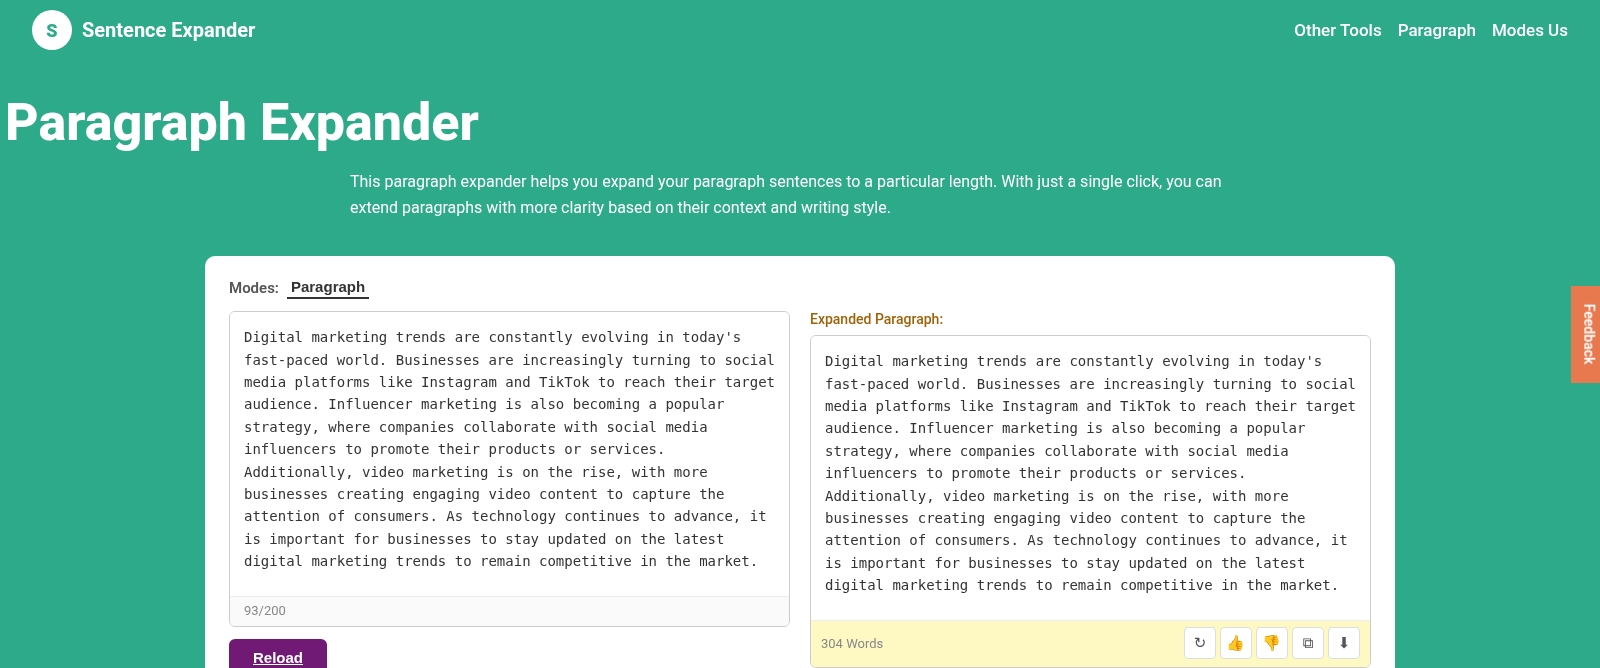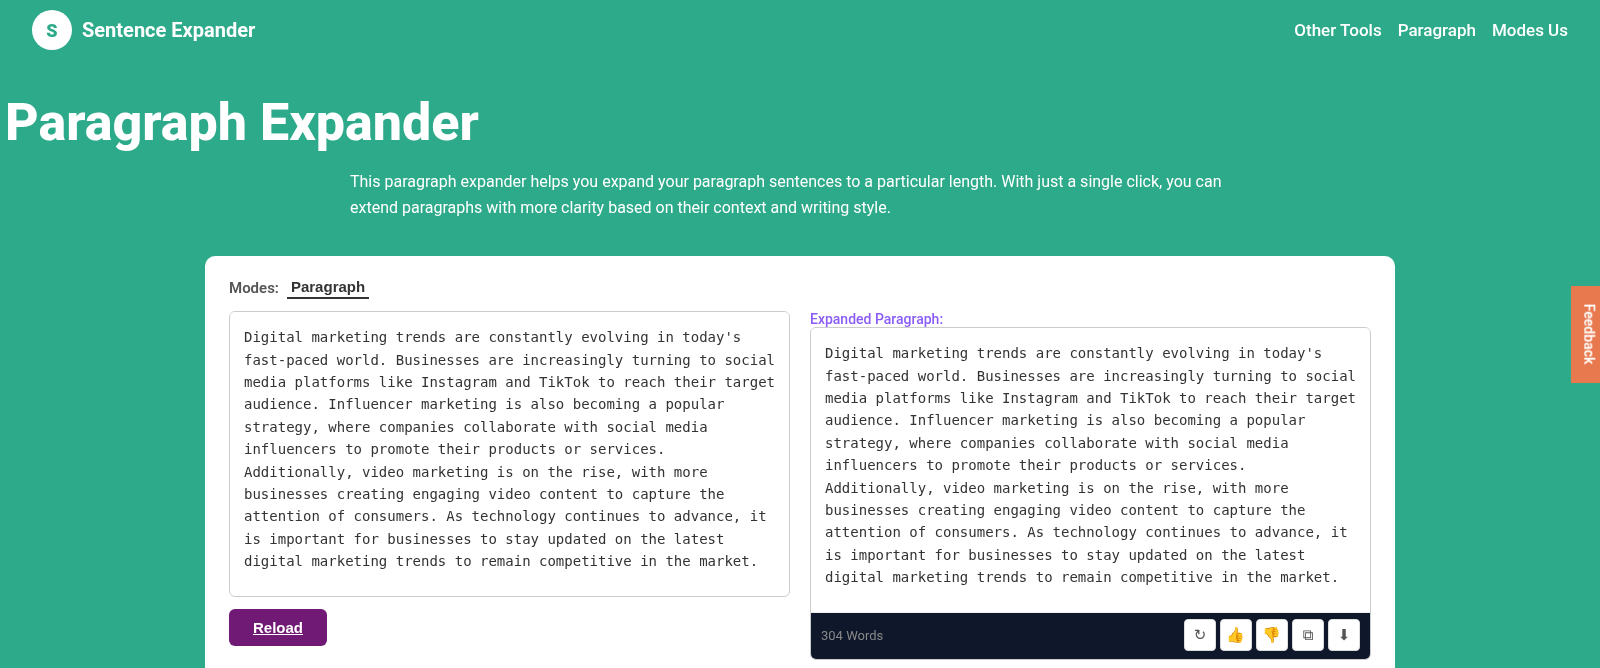--- a/index.html
+++ b/index.html
@@ -153,21 +153,22 @@
       font-size: 15px;
       font-weight: 600;
       cursor: pointer;
       text-decoration: underline;
     }
 
     
     .right-col {}
     .expanded-label {
       font-size: 14px;
-      color: #8b5cf6;
+      color: #a16207;
+      margin-bottom: 8px;
       font-weight: 500;
     }
     .output-wrapper {
       border: 1px solid #ccc;
       border-radius: 6px;
       overflow: hidden;
     }
     .output-textarea {
       width: 100%;
       height: 280px;
@@ -179,21 +180,21 @@
       color: #333;
       resize: none;
       background: #fff;
     }
     .output-footer {
       display: flex;
       align-items: center;
       justify-content: space-between;
       padding: 6px 10px 8px;
       border-top: 1px solid #eee;
-      background: #0f172a;
+      background: #fef9c3;
     }
     .word-count {
       font-size: 13px;
       color: #888;
     }
     .action-icons {
       display: flex;
       gap: 4px;
     }
     .action-btn {
@@ -255,20 +256,21 @@
   <div class="modes-bar">
     <span class="modes-label">Modes:</span>
     <button class="mode-tab">Paragraph</button>
   </div>
 
   <div class="columns">
 
     <div class="left-col">
       <div class="text-area-wrapper">
         <textarea class="input-textarea" style="">Digital marketing trends are constantly evolving in today's fast-paced world. Businesses are increasingly turning to social media platforms like Instagram and TikTok to reach their target audience. Influencer marketing is also becoming a popular strategy, where companies collaborate with social media influencers to promote their products or services. Additionally, video marketing is on the rise, with more businesses creating engaging video content to capture the attention of consumers. As technology continues to advance, it is important for businesses to stay updated on the latest digital marketing trends to remain competitive in the market.</textarea>
+        <div class="char-count">93/200</div>
       </div>
       <button class="reload-btn">Reload</button>
     </div>
 
     <div class="right-col">
       <div class="expanded-label">Expanded Paragraph:</div>
       <div class="output-wrapper">
         <textarea class="output-textarea" style="">Digital marketing trends are constantly evolving in today's fast-paced world. Businesses are increasingly turning to social media platforms like Instagram and TikTok to reach their target audience. Influencer marketing is also becoming a popular strategy, where companies collaborate with social media influencers to promote their products or services. Additionally, video marketing is on the rise, with more businesses creating engaging video content to capture the attention of consumers. As technology continues to advance, it is important for businesses to stay updated on the latest digital marketing trends to remain competitive in the market.
 
 With the rapid advancement of technology, digital marketing trends are...</textarea>

